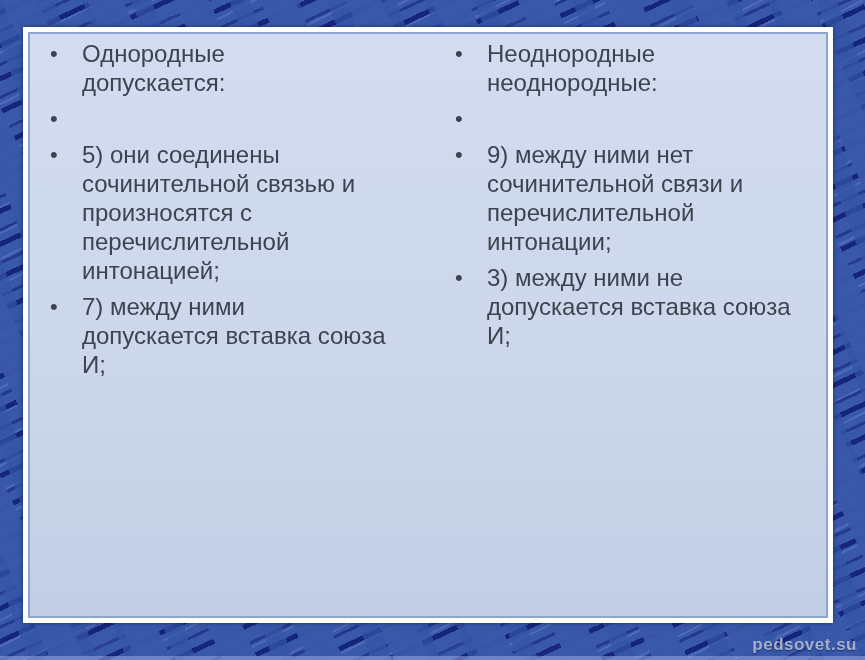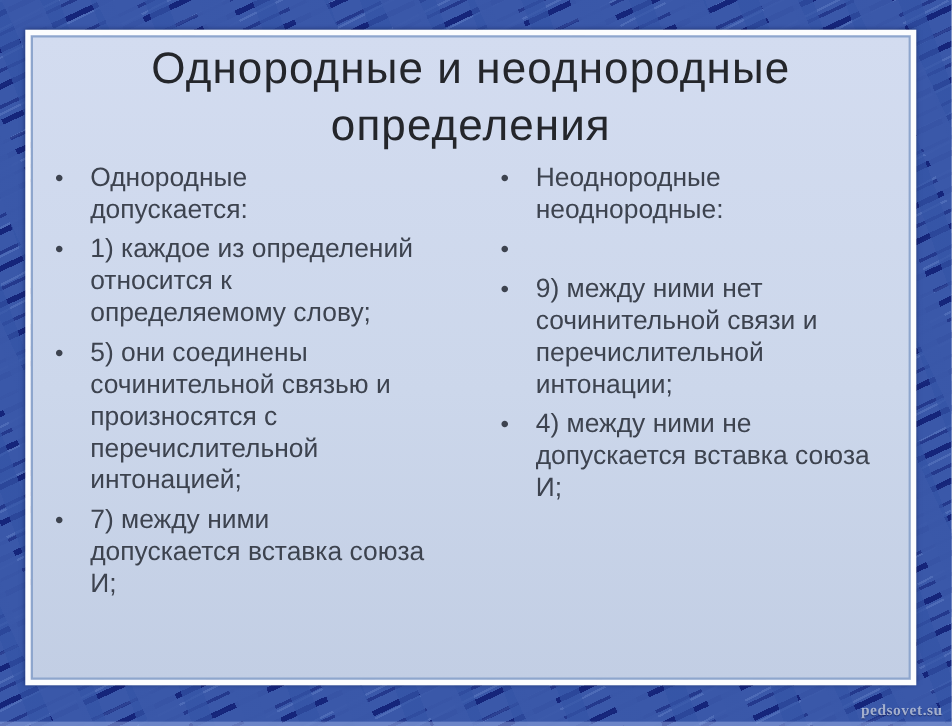--- a/index.html
+++ b/index.html
@@ -106,53 +106,47 @@
 
   .item-text {
     white-space: pre-line;
     word-break: keep-all;
   }
 
   .watermark {
     position: absolute;
     right: 8px;
     bottom: 5px;
-    font-size: 14px;
+    font-size: 17px;
     font-weight: 700;
     letter-spacing: 0.5px;
     color: rgba(196,206,226,0.80);
     text-shadow: 0 1px 1px rgba(10,20,70,0.6);
-    font-family: Liberation Serif, serif;
   }
 </style>
 </head>
 <body>
 
 <div class="slide">
 
   <div class="panel">
 
-    <div class="title">Однородные и неоднородные
-определения</div>
 
     <div class="columns">
 
       <div class="col col-left">
 
         <div class="item">
           <span class="bullet">•</span>
           <span class="item-text">Однородные
 допускается:</span>
         </div>
 
         <div class="item">
           <span class="bullet">•</span>
-          <span class="item-text">1) каждое из определений
-относится к
-определяемому слову;</span>
         </div>
 
         <div class="item">
           <span class="bullet">•</span>
           <span class="item-text">5) они соединены
 сочинительной связью и
 произносятся с
 перечислительной
 интонацией;</span>
         </div>
@@ -181,21 +175,21 @@
         <div class="item">
           <span class="bullet">•</span>
           <span class="item-text">9) между ними нет
 сочинительной связи и
 перечислительной
 интонации;</span>
         </div>
 
         <div class="item">
           <span class="bullet">•</span>
-          <span class="item-text">4) между ними не
+          <span class="item-text">3) между ними не
 допускается вставка союза
 И;</span>
         </div>
 
       </div>
 
     </div>
 
   </div>
 

